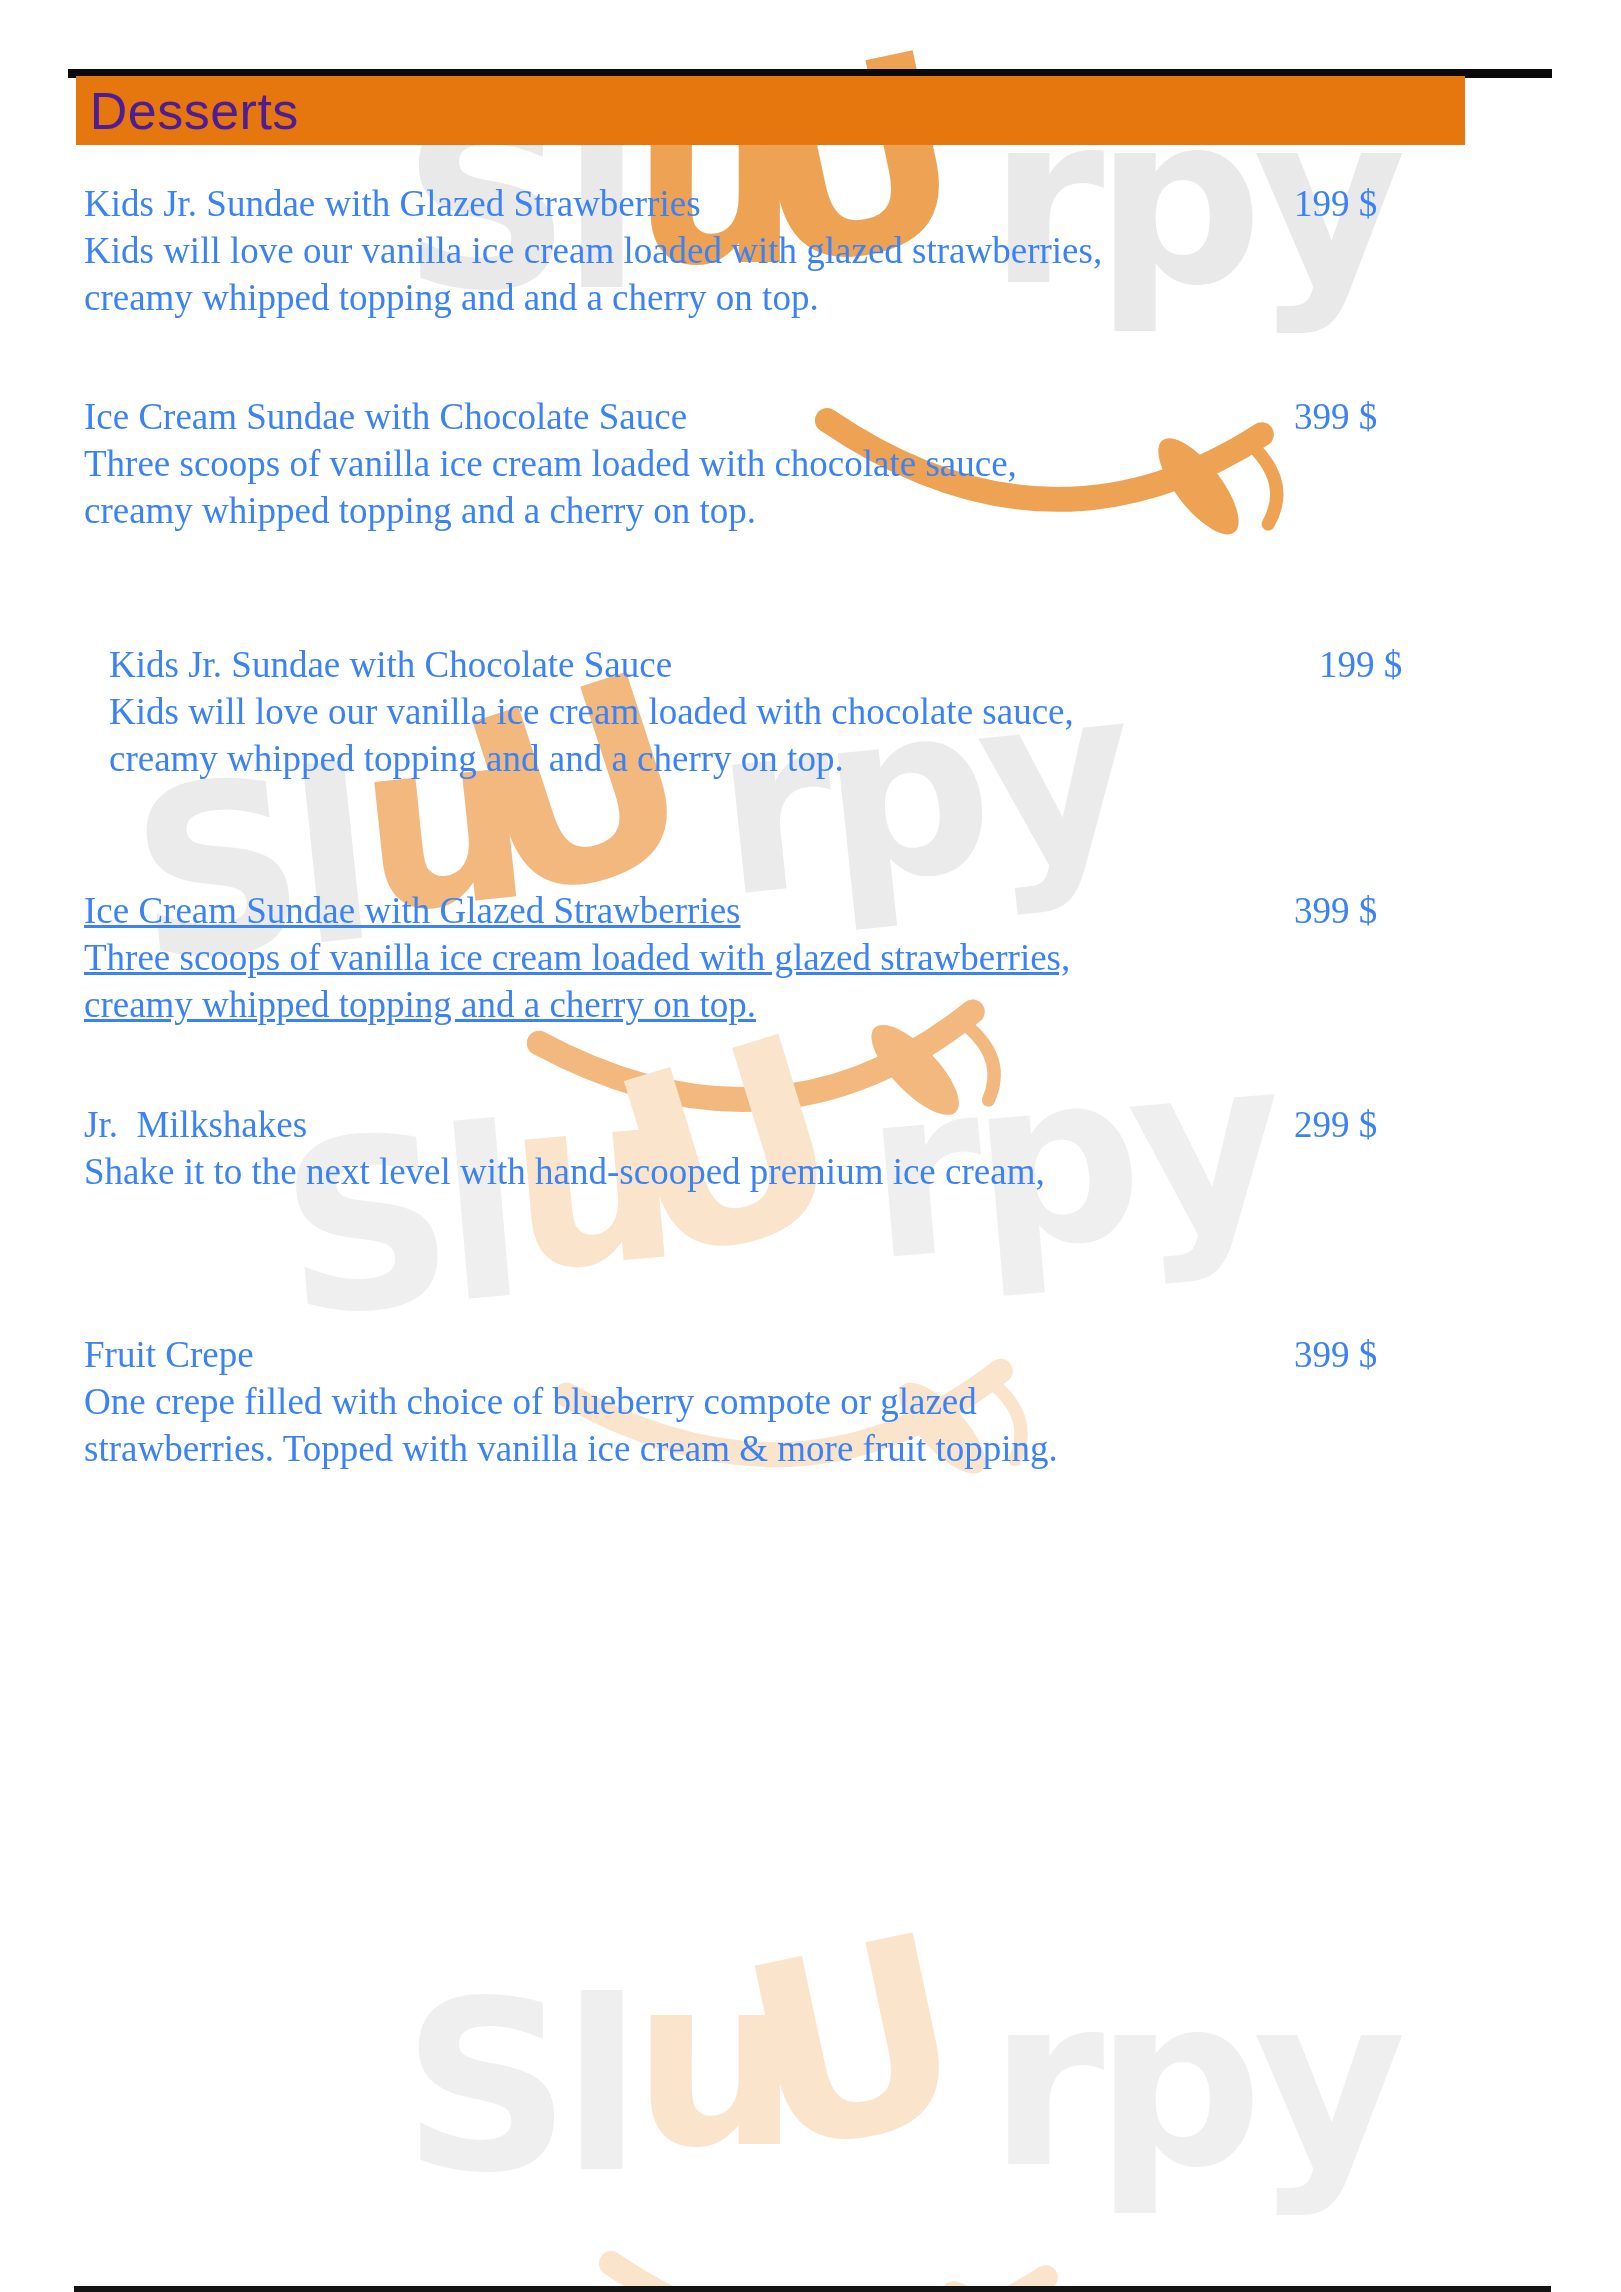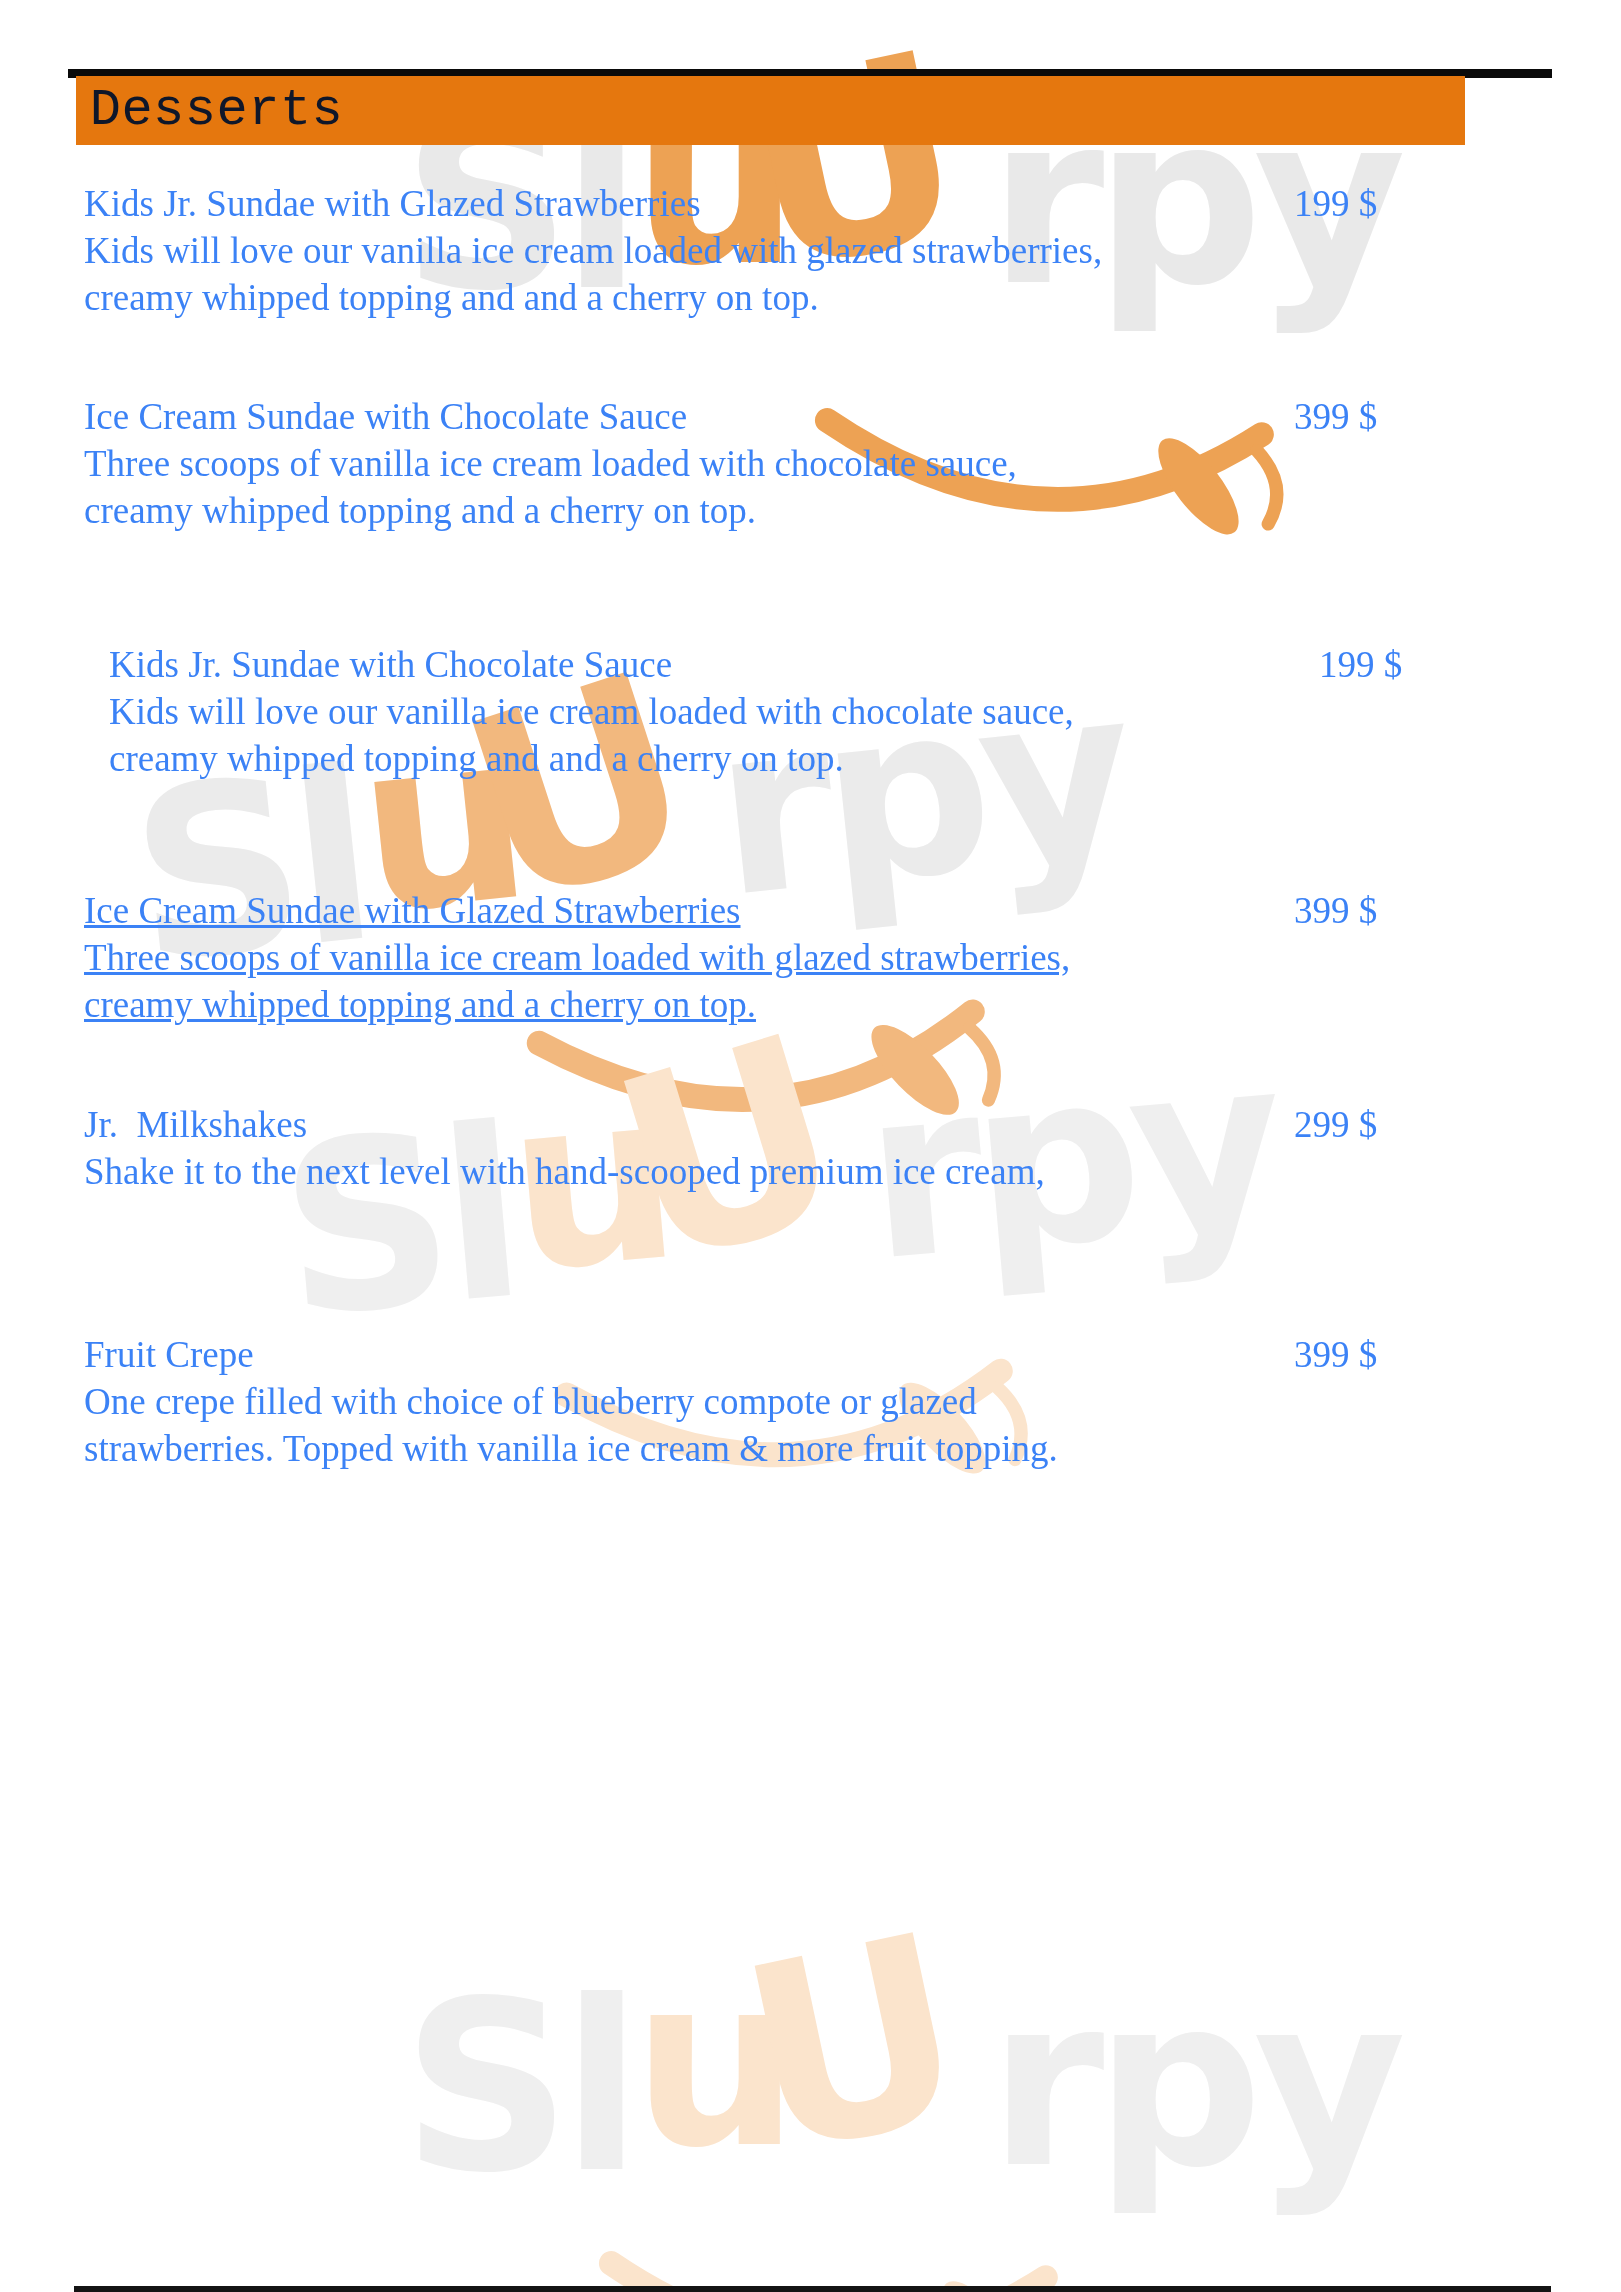--- a/index.html
+++ b/index.html
@@ -27,22 +27,22 @@
   .wm-b .smile{left:372px;top:372px;}
   .wm-d .smile{left:255px;top:353px;}
   .wm-c .smile{left:196px;top:343px;}
   
   .top-bar{position:absolute;left:68px;top:69px;width:1484px;height:8.8px;background:#0a0a0a;z-index:2;}
   .header-bar{
     position:absolute;left:76px;top:76px;width:1389px;height:69px;background:#e5770e;
     z-index:2;display:flex;align-items:center;
   }
   .header-title{
-    font-family:Liberation Mono, monospace;font-size:52px;line-height:1;
-    color:#0f172a;margin-left:13.7px;letter-spacing:0.5px;
+    font-family:Liberation Sans, sans-serif;font-size:52px;line-height:1;
+    color:#4c1d95;margin-left:13.7px;letter-spacing:0.5px;
   }
   
   .menu-item{
     position:absolute;left:84px;width:1470px;z-index:1;
     font-size:37px;line-height:47px;color:#3b82f6;
   }
   .item-title{white-space:pre;}
   .item-price{position:absolute;left:1210px;top:0;width:216px;}
   .item-desc{white-space:pre;}
   

